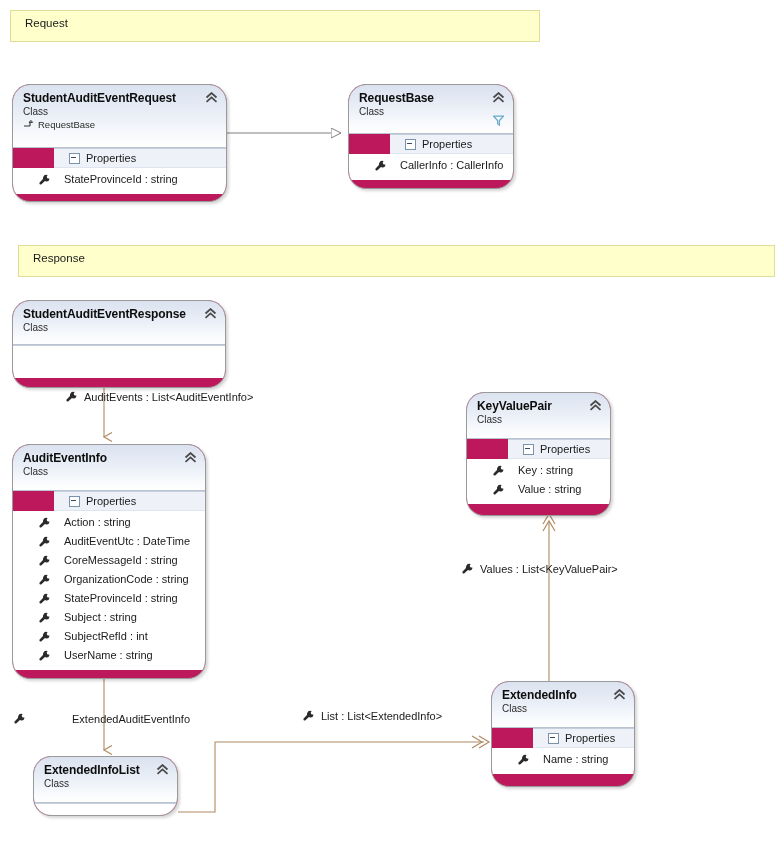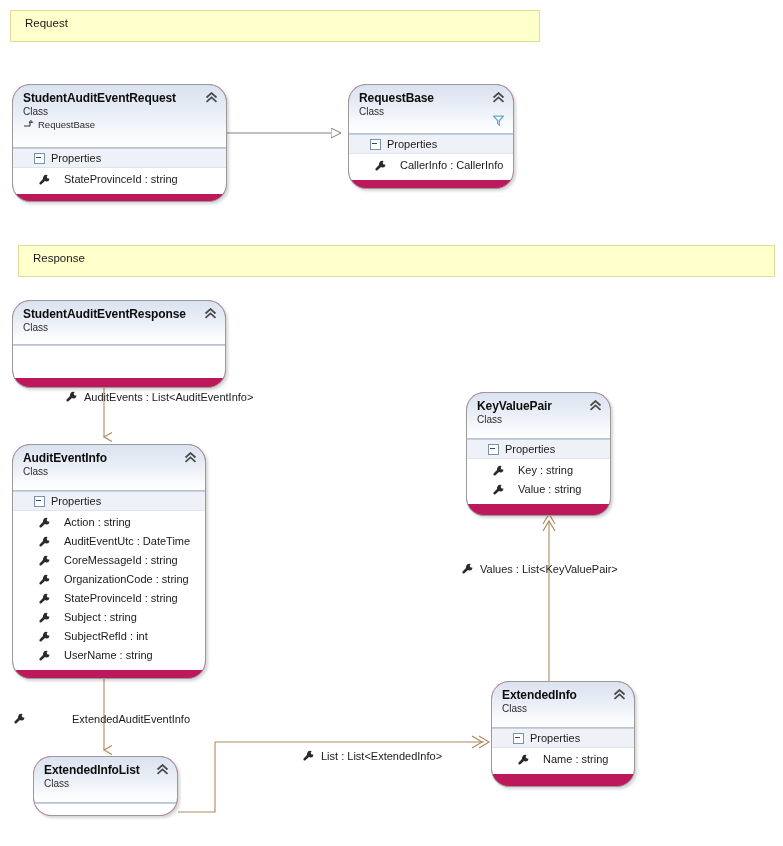--- a/index.html
+++ b/index.html
@@ -100,27 +100,28 @@
     right: 9px;
     width: 11px;
     height: 11px;
   }
 
   
   .compartment-head {
     background: #eef2f8;
     border-top: 1px solid #c6cfdc;
     border-bottom: 1px solid #dfe5ee;
-    padding: 3px 6px 3px 21px;
+    padding: 3px 6px 3px 15px;
     display: flex;
     align-items: center;
     gap: 6px;
     font-size: 11px;
     color: #1a1a1a;
     box-sizing: border-box;
+    margin-left: 41px;
   }
   .expander {
     width: 9px;
     height: 9px;
     border: 1px solid #7b92ab;
     background: #ffffff;
     position: relative;
     flex: 0 0 auto;
   }
   .expander::before {
@@ -450,21 +451,21 @@
   </div>
 
   <div class="conn-label" style="left:14px; top:713px;gap:46px;">
     <svg class="wrench" viewBox="0 0 12 12">
       <path d="M8.6,1.1 a3.3,3.3 0 1 0 2.0,3.7 l-2.3,-0.5 l-0.6,-1.6 z" fill="#2b2b2b"></path>
       <path d="M7.6,5.6 L2.4,10.3 a1.3,1.3 0 0 1 -1.8,-1.8 L5.4,3.6 z" fill="#2b2b2b"></path>
     </svg>
     <span>ExtendedAuditEventInfo</span>
   </div>
 
-  <div class="conn-label" style="left:303px; top:750px;">
+  <div class="conn-label" style="left:303px; top:710px;">
     <svg class="wrench" viewBox="0 0 12 12">
       <path d="M8.6,1.1 a3.3,3.3 0 1 0 2.0,3.7 l-2.3,-0.5 l-0.6,-1.6 z" fill="#2b2b2b"></path>
       <path d="M7.6,5.6 L2.4,10.3 a1.3,1.3 0 0 1 -1.8,-1.8 L5.4,3.6 z" fill="#2b2b2b"></path>
     </svg>
     <span>List : List&lt;ExtendedInfo&gt;</span>
   </div>
 
   <div class="conn-label" style="left:462px; top:563px;">
     <svg class="wrench" viewBox="0 0 12 12">
       <path d="M8.6,1.1 a3.3,3.3 0 1 0 2.0,3.7 l-2.3,-0.5 l-0.6,-1.6 z" fill="#2b2b2b"></path>

